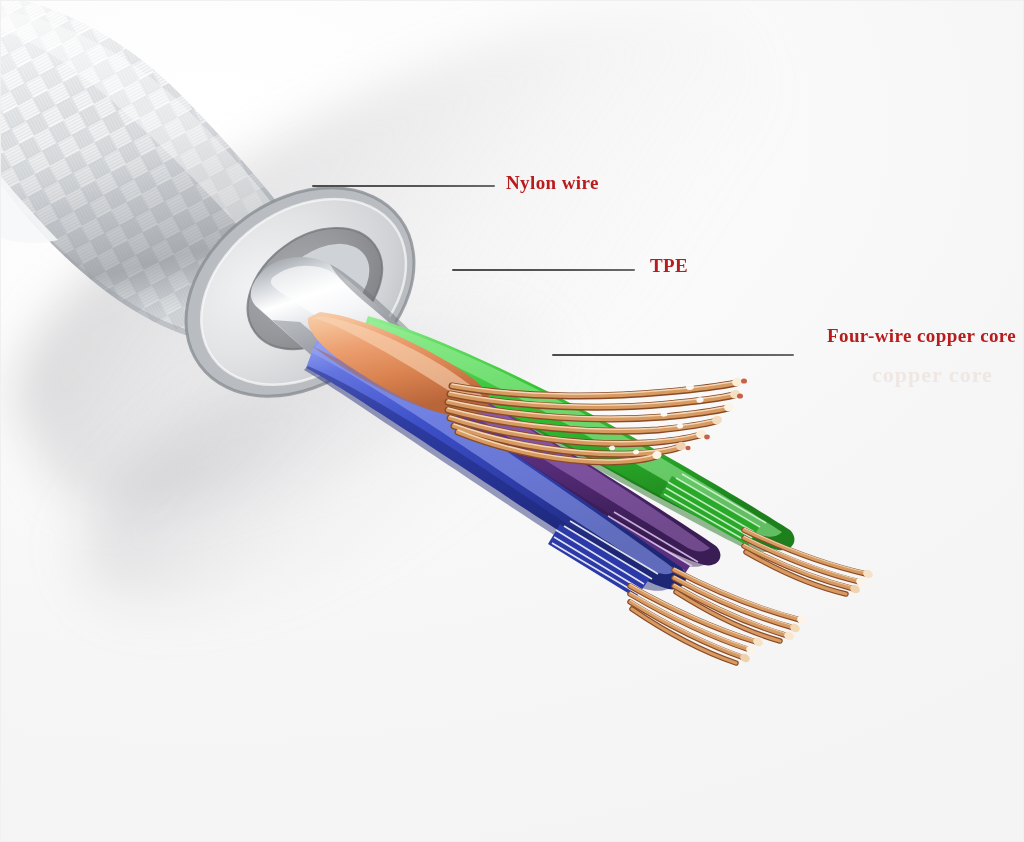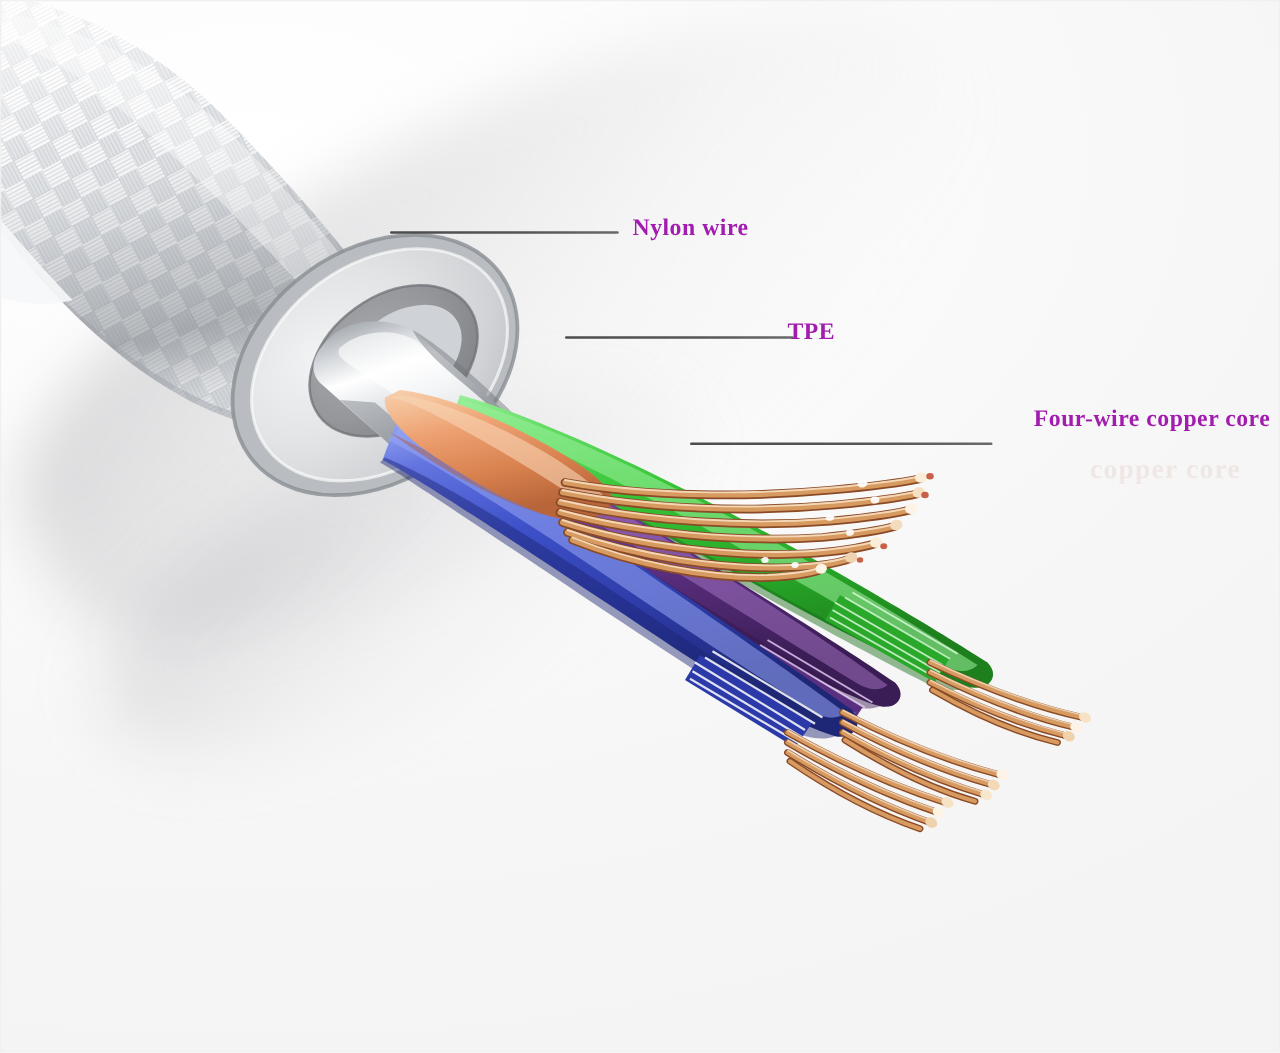--- a/index.html
+++ b/index.html
@@ -32,21 +32,21 @@
     transform:rotate(-26deg);
     filter:blur(26px);border-radius:50%;
   }
 
   
   #cable{position:absolute;left:0;top:0;width:1024px;height:842px;}
 
   
   .lbl{
     position:absolute;
-    color:#a21caf;
+    color:#b91c1c;
     font-family:"Liberation Serif", serif;
     font-weight:bold;
     font-size:19px;
     letter-spacing:.4px;
     white-space:nowrap;
   }
   .leader{
     position:absolute;height:2px;
     background:linear-gradient(90deg,#4c4c4c 0%,#565656 60%,#6a6a6a 100%);
     border-radius:1px;
@@ -495,21 +495,21 @@
     </g>
 
   </svg>
 
   <div>
 
     <div class="leader" style="left:312px;top:185px;width:183px;"></div>
     <div class="lbl" style="left:506px;top:172px;">Nylon wire</div>
 
     <div class="leader" style="left:452px;top:269px;width:183px;"></div>
-    <div class="lbl" style="left:630px;top:255px;">TPE</div>
+    <div class="lbl" style="left:650px;top:255px;">TPE</div>
 
     <div class="leader" style="left:552px;top:354px;width:242px;"></div>
     <div class="lbl" style="left:827px;top:325px;">Four-wire copper core</div>
 
     <div class="ghost" style="left:872px;top:362px;">copper core</div>
   </div>
 
   <div class="bg-frame"></div>
 </div>
 

